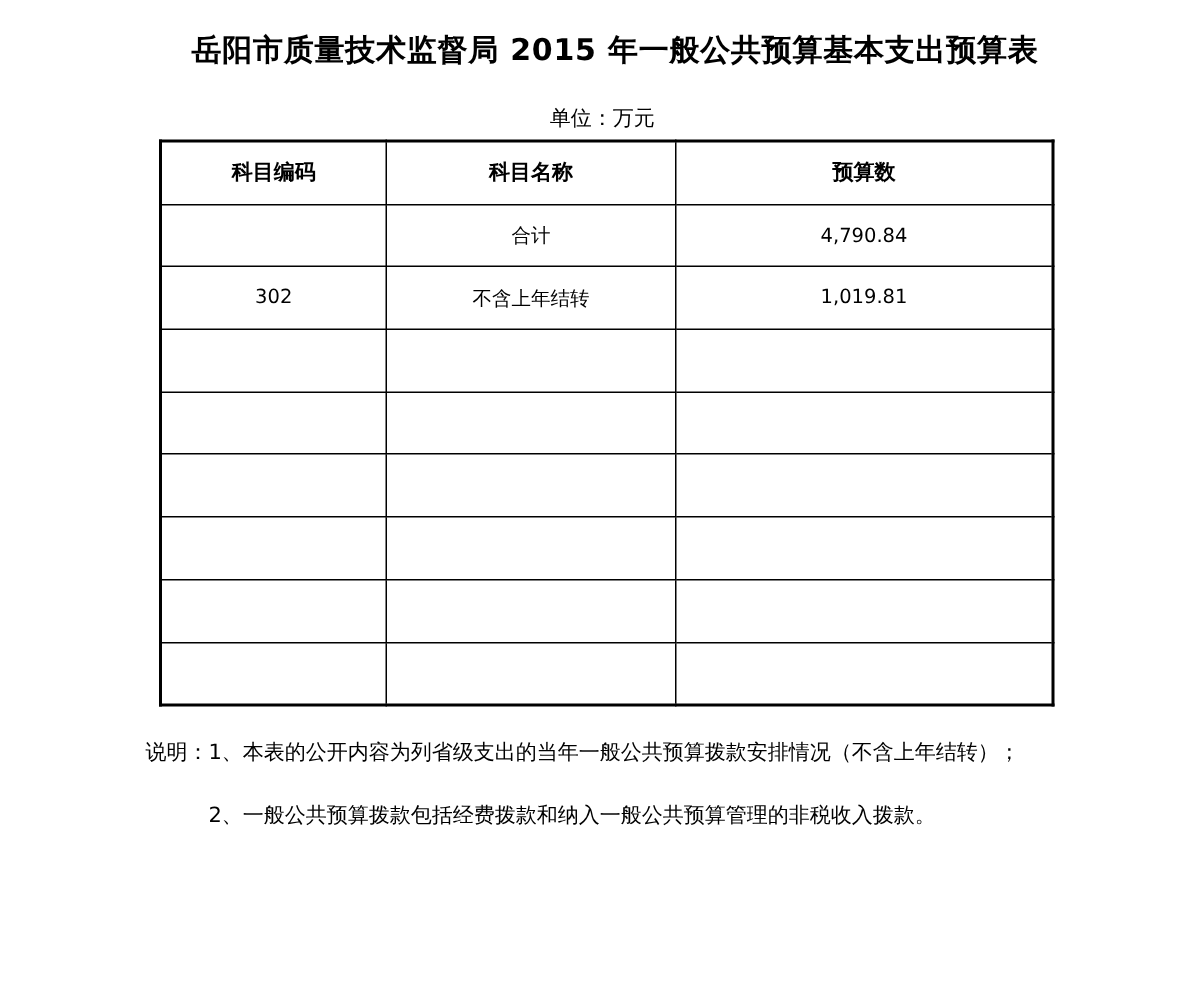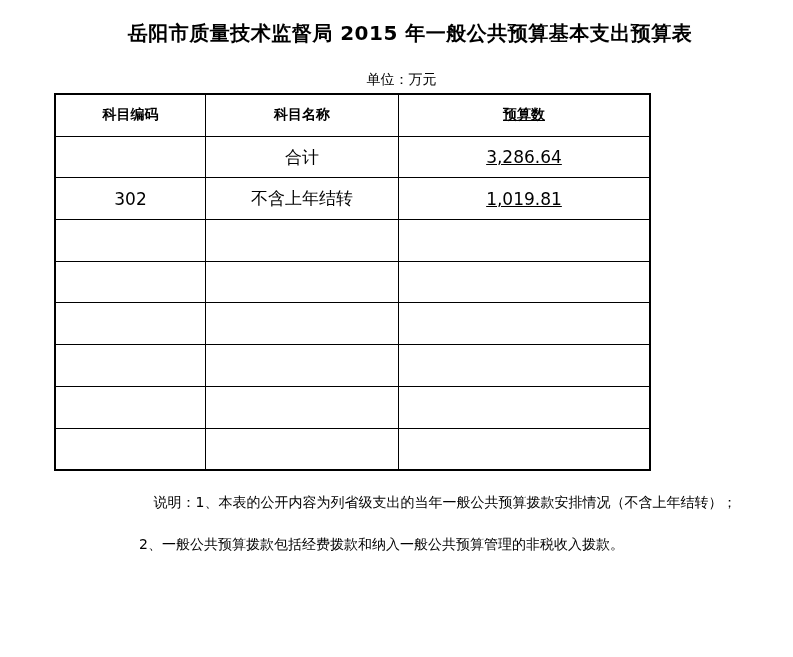--- a/index.html
+++ b/index.html
@@ -30,50 +30,50 @@
     padding-left: 27px;
   }
   .unit-row {
     width: 591px;
     margin: 28px 0 6px 106px;
     text-align: center;
     font-size: 14px;
     line-height: 15px;
   }
   table.budget-table {
-    margin-left: 54px;
+    margin-left: 106px;
     width: 591px;
     table-layout: fixed;
     border-collapse: collapse;
     border: 2px solid #000000;
   }
   table.budget-table th,
   table.budget-table td {
     border: 1px solid #000000;
     height: 40.7px;
     padding: 0;
     text-align: center;
     vertical-align: middle;
-    font-size: 17px;
+    font-size: 13px;
     overflow: hidden;
     white-space: nowrap;
   }
   table.budget-table th {
     font-size: 14px;
     font-weight: bold;
   }
   .col-code   { width: 149px; }
   .col-name   { width: 192px; }
-  .col-amount { width: 250px; text-decoration: underline; }
+  .col-amount { width: 250px; }
   .note {
     margin: 0;
     font-size: 14px;
     line-height: 16px;
   }
-  .note-1 { margin: 23px 0 16px 97px; text-align: center; }
+  .note-1 { margin: 23px 0 16px 97px; }
   .note-2 { margin: 26px 1px 0 139px; }
 </style>
 </head>
 <body>
 
 <div class="page">
 
   <h1 class="title">岳阳市质量技术监督局 2015 年一般公共预算基本支出预算表</h1>
 
   <div class="unit-row">单位：万元</div>
@@ -83,21 +83,21 @@
       <tr>
         <th class="col-code">科目编码</th>
         <th class="col-name">科目名称</th>
         <th class="col-amount">预算数</th>
       </tr>
     </thead>
     <tbody>
       <tr>
         <td class="col-code"></td>
         <td class="col-name">合计</td>
-        <td class="col-amount">3,286.64</td>
+        <td class="col-amount">4,790.84</td>
       </tr>
       <tr>
         <td class="col-code">302</td>
         <td class="col-name">不含上年结转</td>
         <td class="col-amount">1,019.81</td>
       </tr>
       <tr>
         <td class="col-code"></td>
         <td class="col-name"></td>
         <td class="col-amount"></td>

